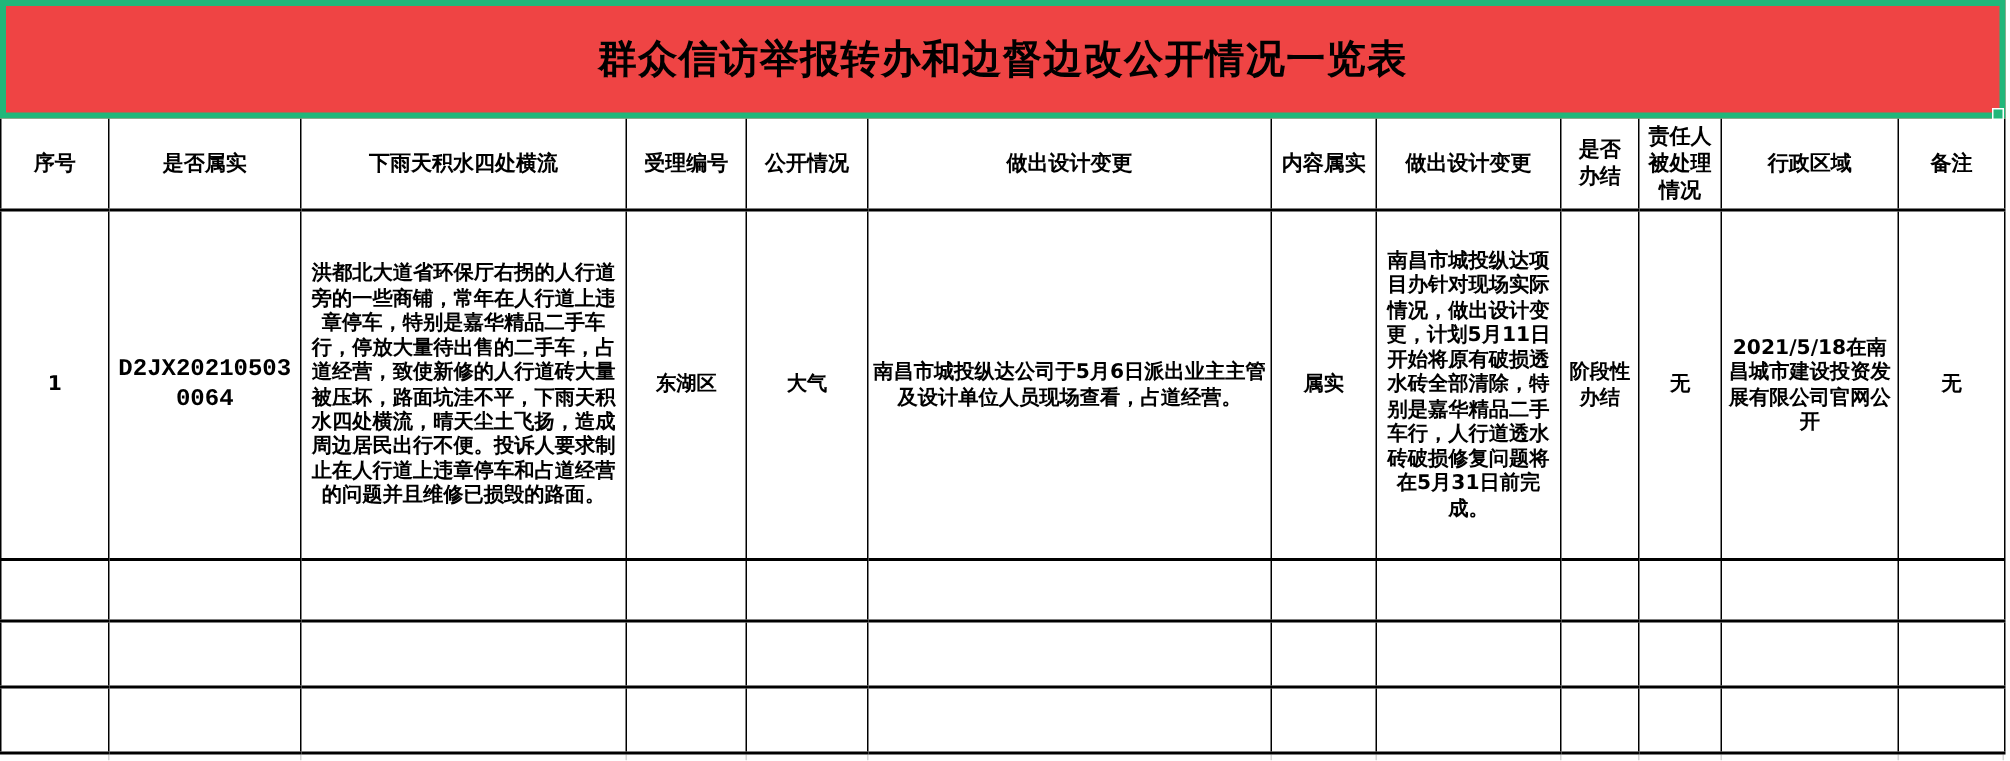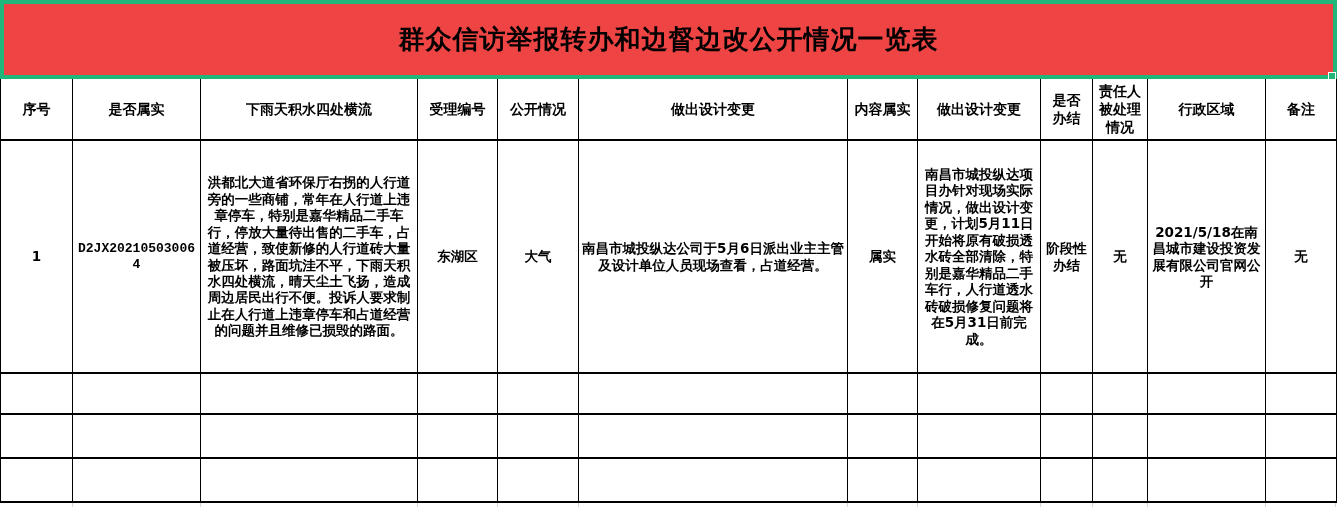--- a/index.html
+++ b/index.html
@@ -30,21 +30,21 @@
     text-align:center; vertical-align:middle;
     padding:1px 2px; font-size:13.5px; line-height:1.22;
     word-break:break-all; white-space:pre-line; overflow:hidden;font-weight:bold;
   }
   tr.header-row th { font-size:14px; font-weight:bold; border-top:none; line-height:1.3; }
   tr.header-row { height:61px; }
   tr.data-row   { height:233px; }
   tr.empty-a    { height:41px; }
   tr.empty-b    { height:44px; }
   tr.empty-c    { height:44px; }
-  td.mono { font-family:"Liberation Mono","DejaVu Sans Mono",monospace; font-size:13px; }
+  td.mono { font-family:"Liberation Mono","DejaVu Sans Mono",monospace; font-size:16px; }
   .tail {
     position:absolute; top:502px; height:5px; width:1px;
     background:var(--grid-gray); z-index:1;
   }
 </style>
 </head>
 <body>
 
 <div class="title-box">
   <div class="title-main">群众信访举报转办和边督边改公开情况一览表</div>

